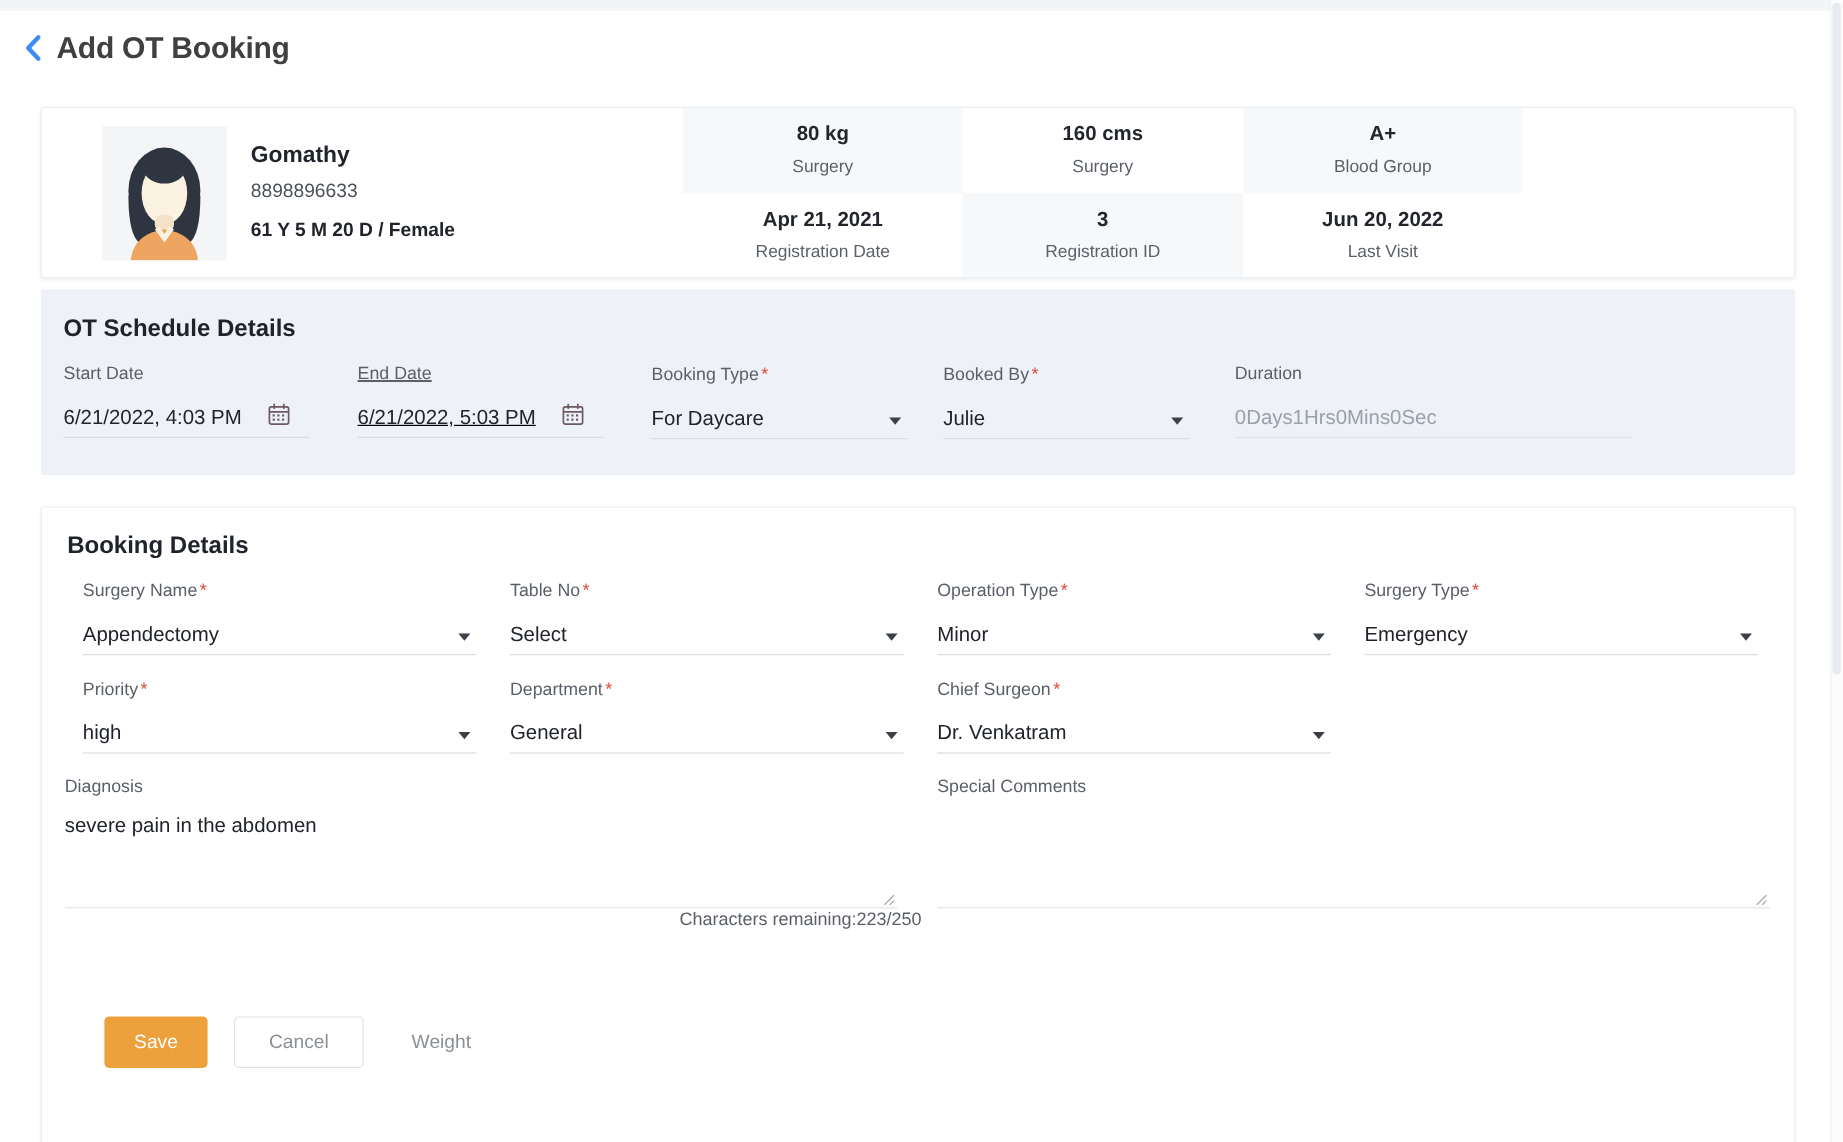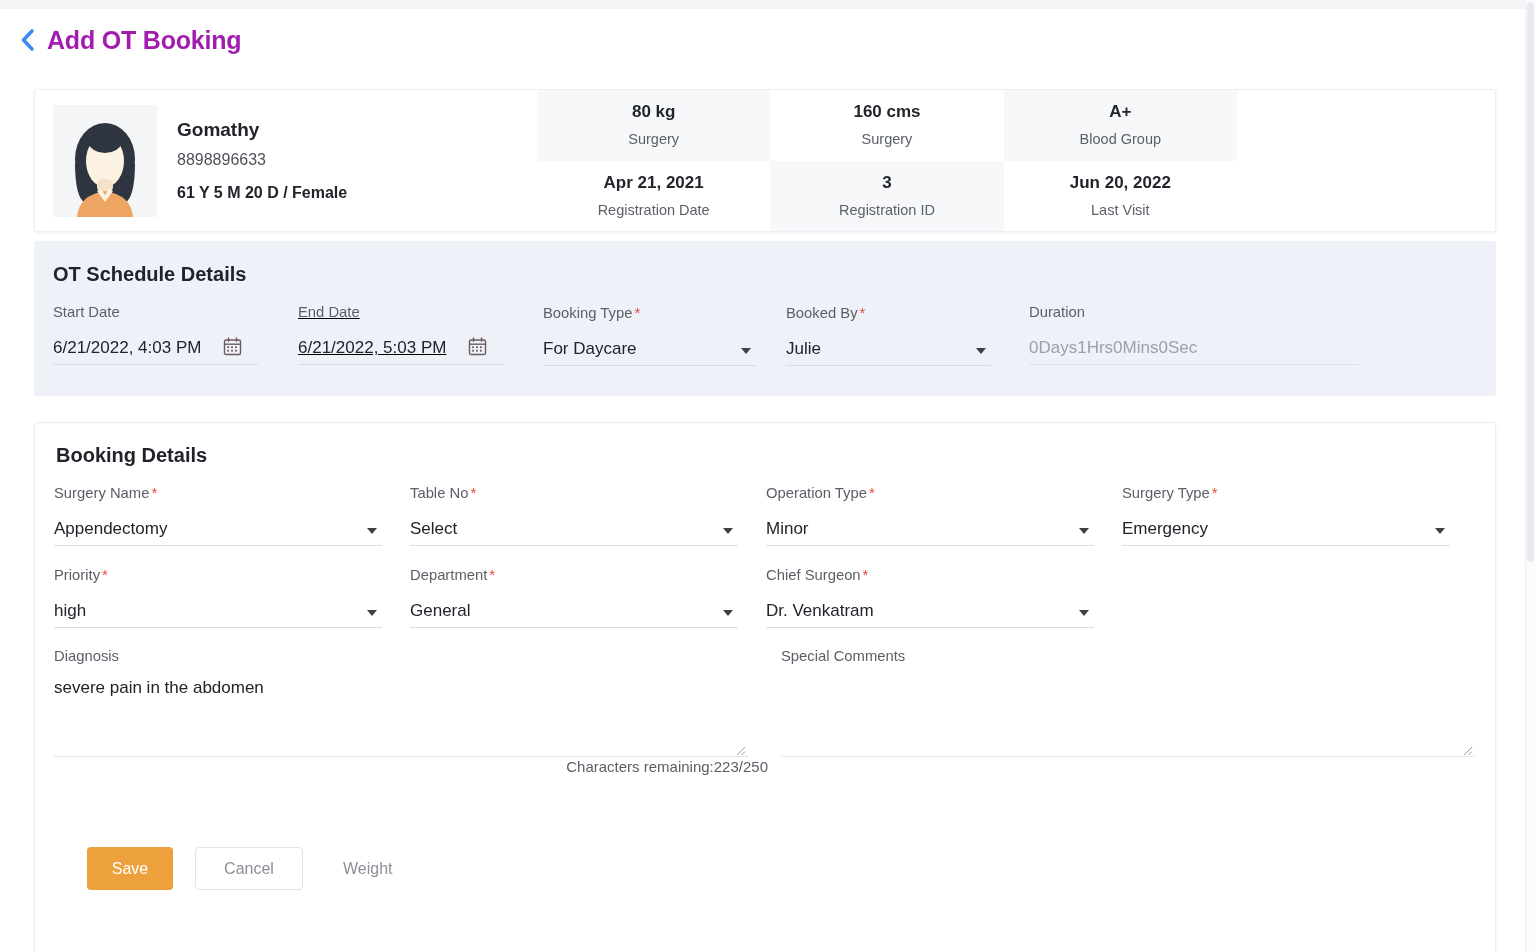--- a/index.html
+++ b/index.html
@@ -12,28 +12,28 @@
   }
   .page { position: relative; width: 1536px; height: 952px; background:#fff; }
 
   
   .top-strip { position:absolute; left:0; top:0; width:1536px; height:9px; background:#f3f4f6; }
 
   
   .header { position:absolute; left:0; top:9px; width:1536px; height:62px; display:flex; align-items:center; padding-left:14px; background:#fff; }
   .back-chevron { width:26px; height:30px; display:flex; align-items:center; justify-content:center; cursor:pointer; }
   .back-chevron svg { display:block; }
-  .page-title { font-size:25px; font-weight:bold; color:#a21caf; letter-spacing:-0.2px; margin-left:7px; }
+  .page-title { font-size:25px; font-weight:bold; color:#404040; letter-spacing:-0.2px; margin-left:7px; }
 
   
   .patient-card {
     position:absolute; left:34px; top:89px; width:1462px; height:143px;
     background:#fff; border:1px solid #eceff3; border-radius:3px;
     box-shadow:0 1px 3px rgba(20,30,50,0.07);
-    display:flex; overflow:hidden;
+    display:flex; overflow:hidden;padding-left:32px;
   }
   .patient-ident { width:502px; display:flex; align-items:center; padding-left:18px; }
   .avatar { width:104px; height:112px; background:#f4f5f7; border-radius:2px; position:relative; overflow:hidden; flex:0 0 auto; }
   .avatar svg { position:absolute; left:0; top:0; }
   .patient-text { margin-left:20px; }
   .p-name { font-size:19px; font-weight:bold; color:#20242a; line-height:1.35; }
   .p-phone { font-size:16px; color:#4d5259; margin-top:6px; line-height:1.35; }
   .p-demo { font-size:16px; font-weight:bold; color:#20242a; margin-top:12px; line-height:1.35; }
 
   .stats-grid { width:700px; display:grid; grid-template-columns:repeat(3,1fr); grid-template-rows:1fr 1fr; }
@@ -68,21 +68,21 @@
            border-left:5.5px solid transparent; border-right:5.5px solid transparent; border-top:6px solid #3c4148; }
 
   
   .booking-card {
     position:absolute; left:34px; top:422px; width:1462px; height:560px;
     background:#fff; border:1px solid #ededf0; border-radius:3px;
     box-shadow:0 1px 3px rgba(20,30,50,0.05);
   }
   .booking-card .section-title { position:absolute; left:21px; top:21px; }
 
-  .bd-row { position:absolute; left:19px; width:1424px; display:flex;justify-content:space-between; }
+  .bd-row { position:absolute; left:34px; width:1424px; display:flex;justify-content:space-between; }
   .bd-row-1 { top:60px; }
   .bd-row-2 { top:142px; }
   .bd-col { width:366px; margin-right:0; }
   .bd-col .field-control { width:328px; }
 
   
   .ta-block { position:absolute; }
   .ta-diag { left:19px; top:224px; width:694px; }
   .ta-spec { left:746px; top:224px; width:694px; }
   .ta-label { font-size:14.8px; color:#5a5f67; line-height:1.3; }

